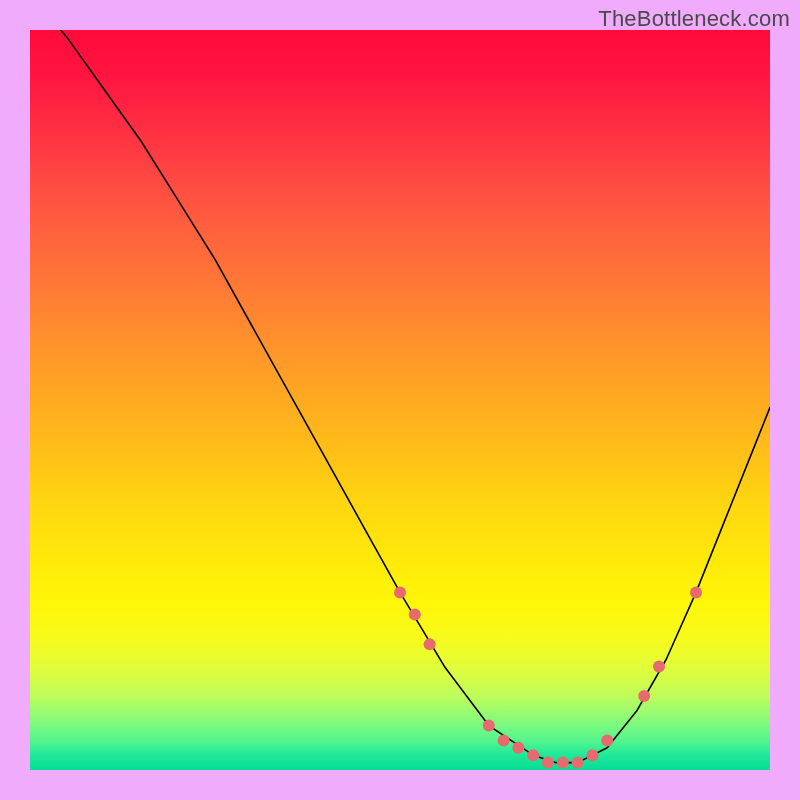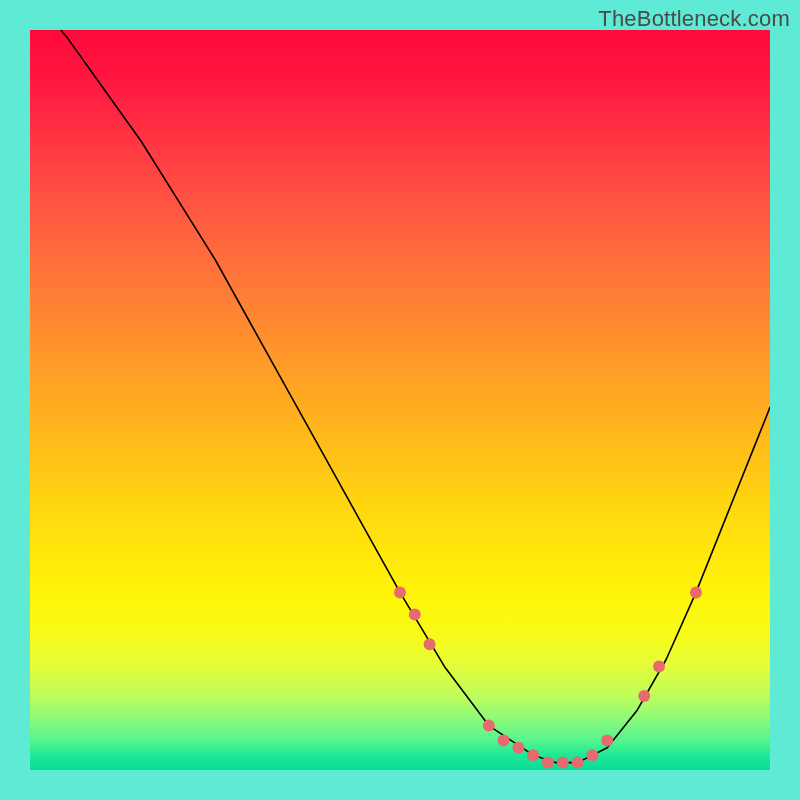--- a/index.html
+++ b/index.html
@@ -8,21 +8,21 @@
     width: 800px;
     height: 800px;
     background: #000;
     overflow: hidden;
     font-family: Arial, Helvetica, sans-serif;
   }
   .frame {
     position: relative;
     width: 800px;
     height: 800px;
-    background: #5eead4;
+    background: #f0abfc;
   }
   .plot-area {
     position: absolute;
     left: 30px;
     top: 30px;
     width: 740px;
     height: 740px;
     
     background: linear-gradient(to bottom,
       #ff0a3a 0%,

